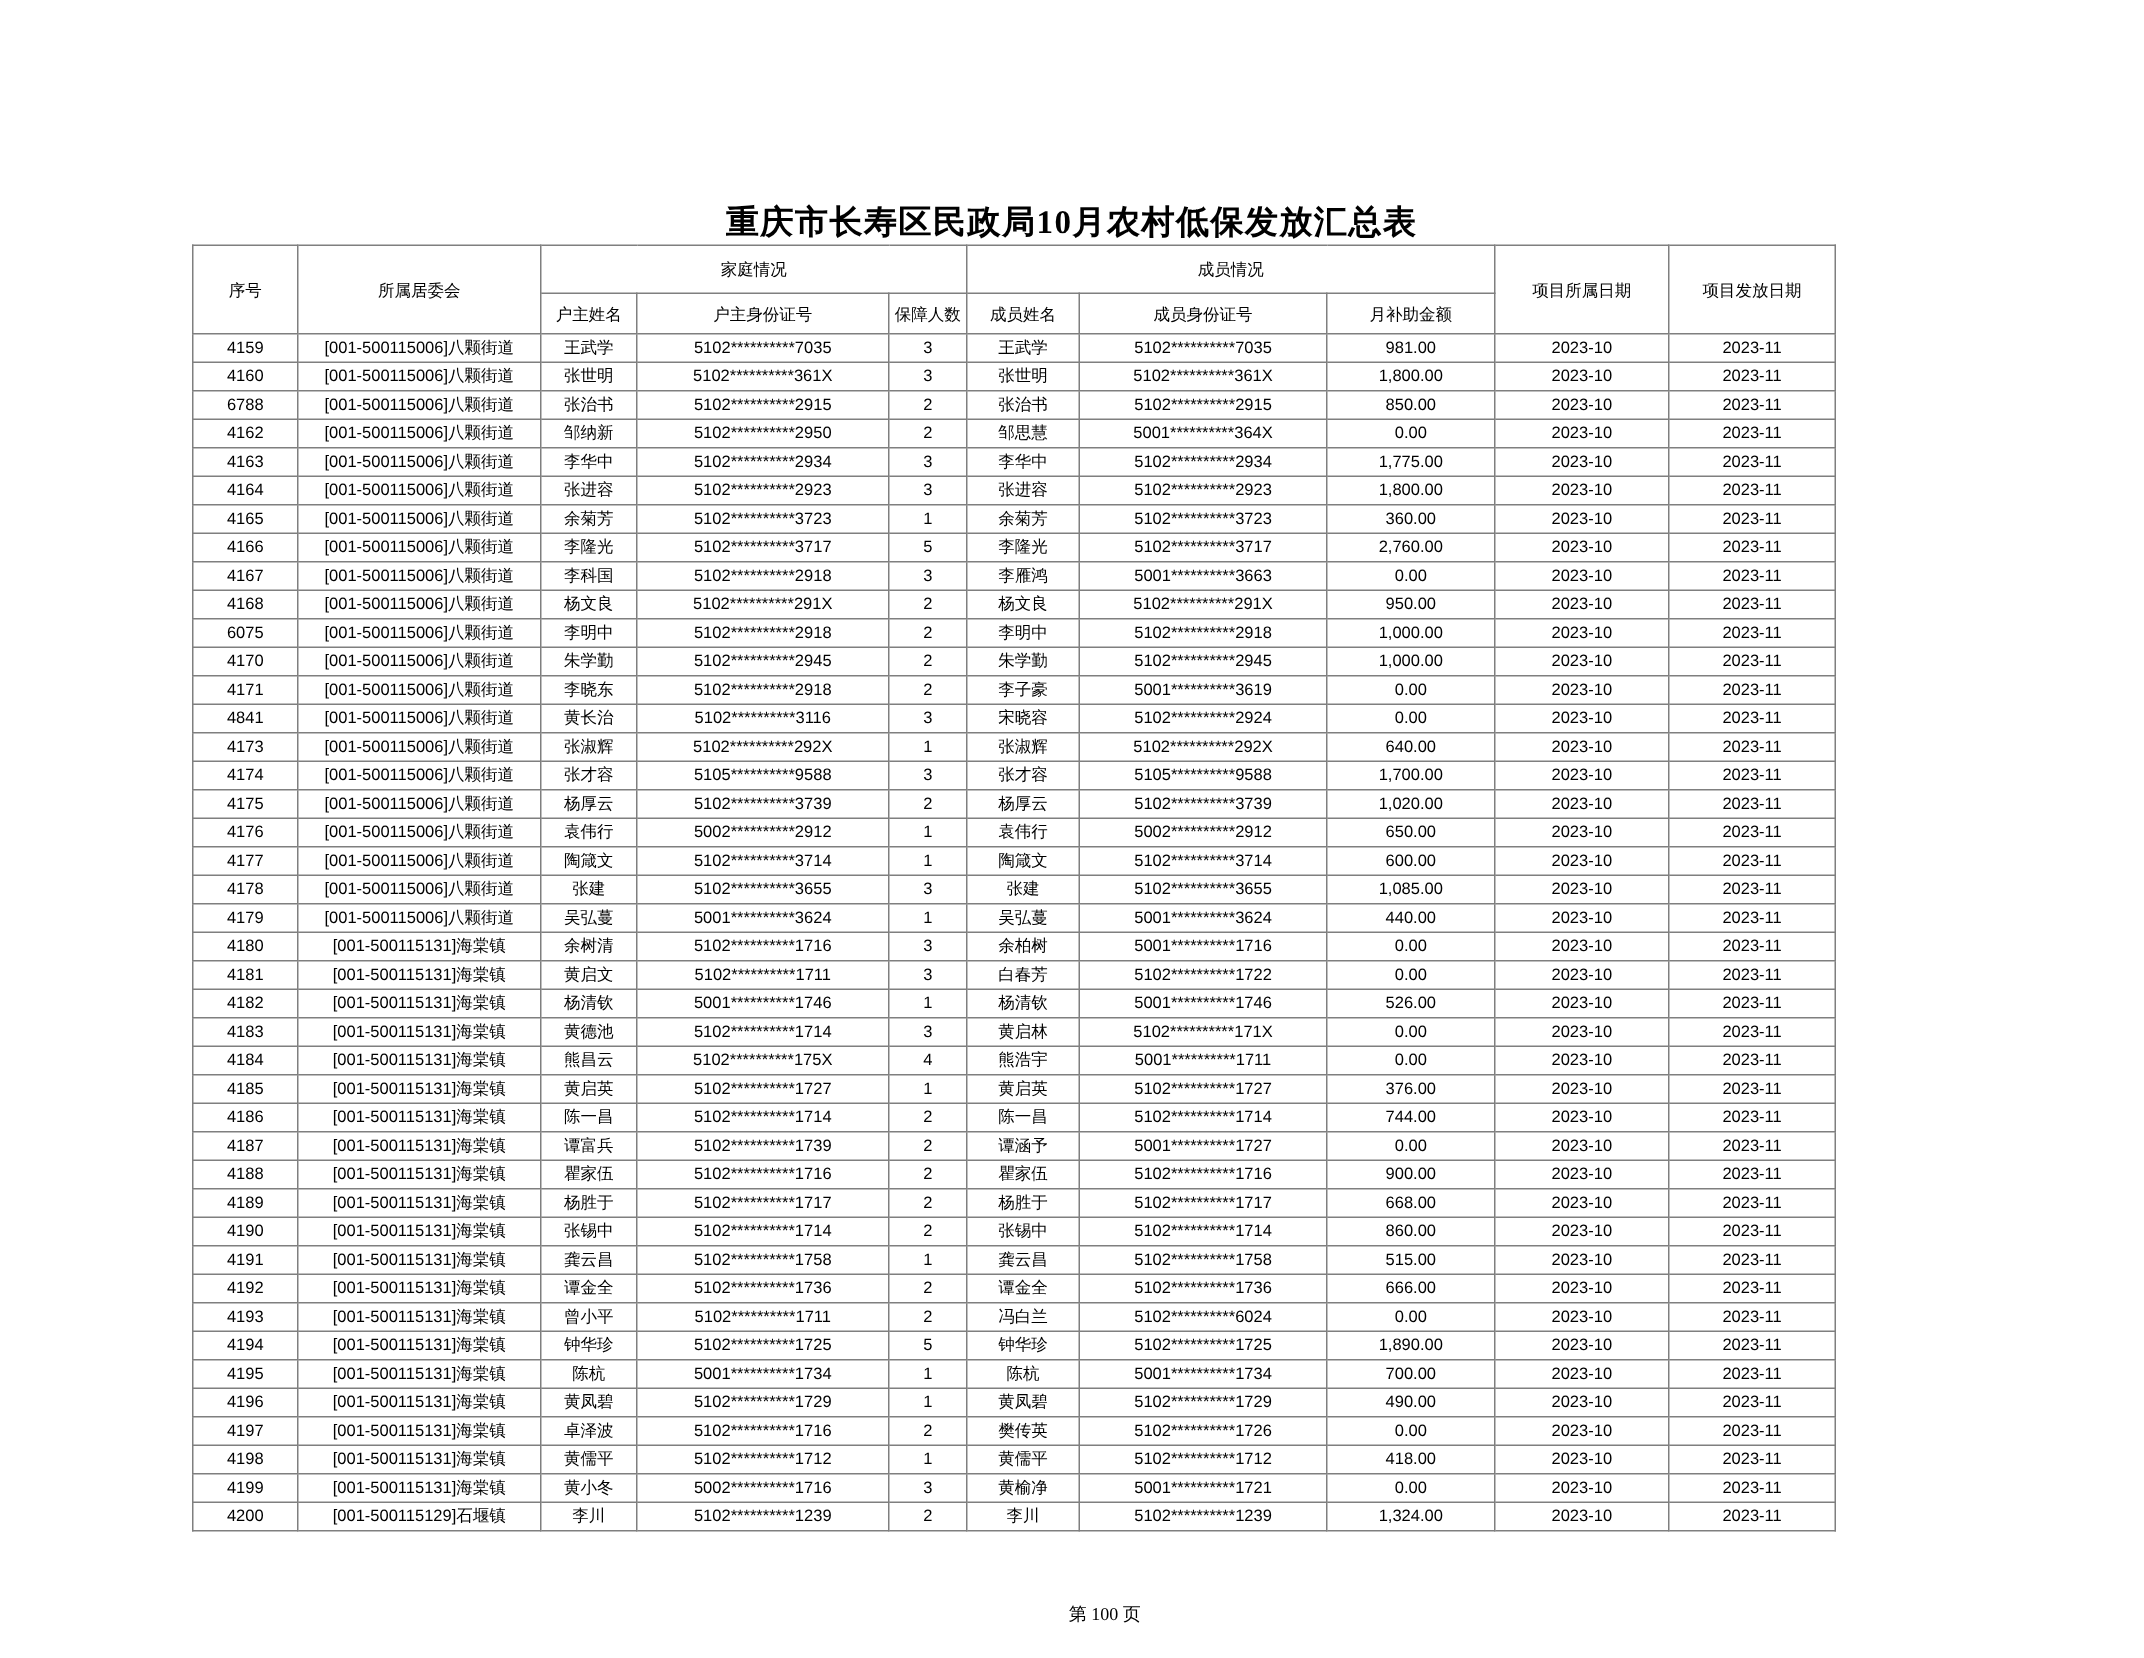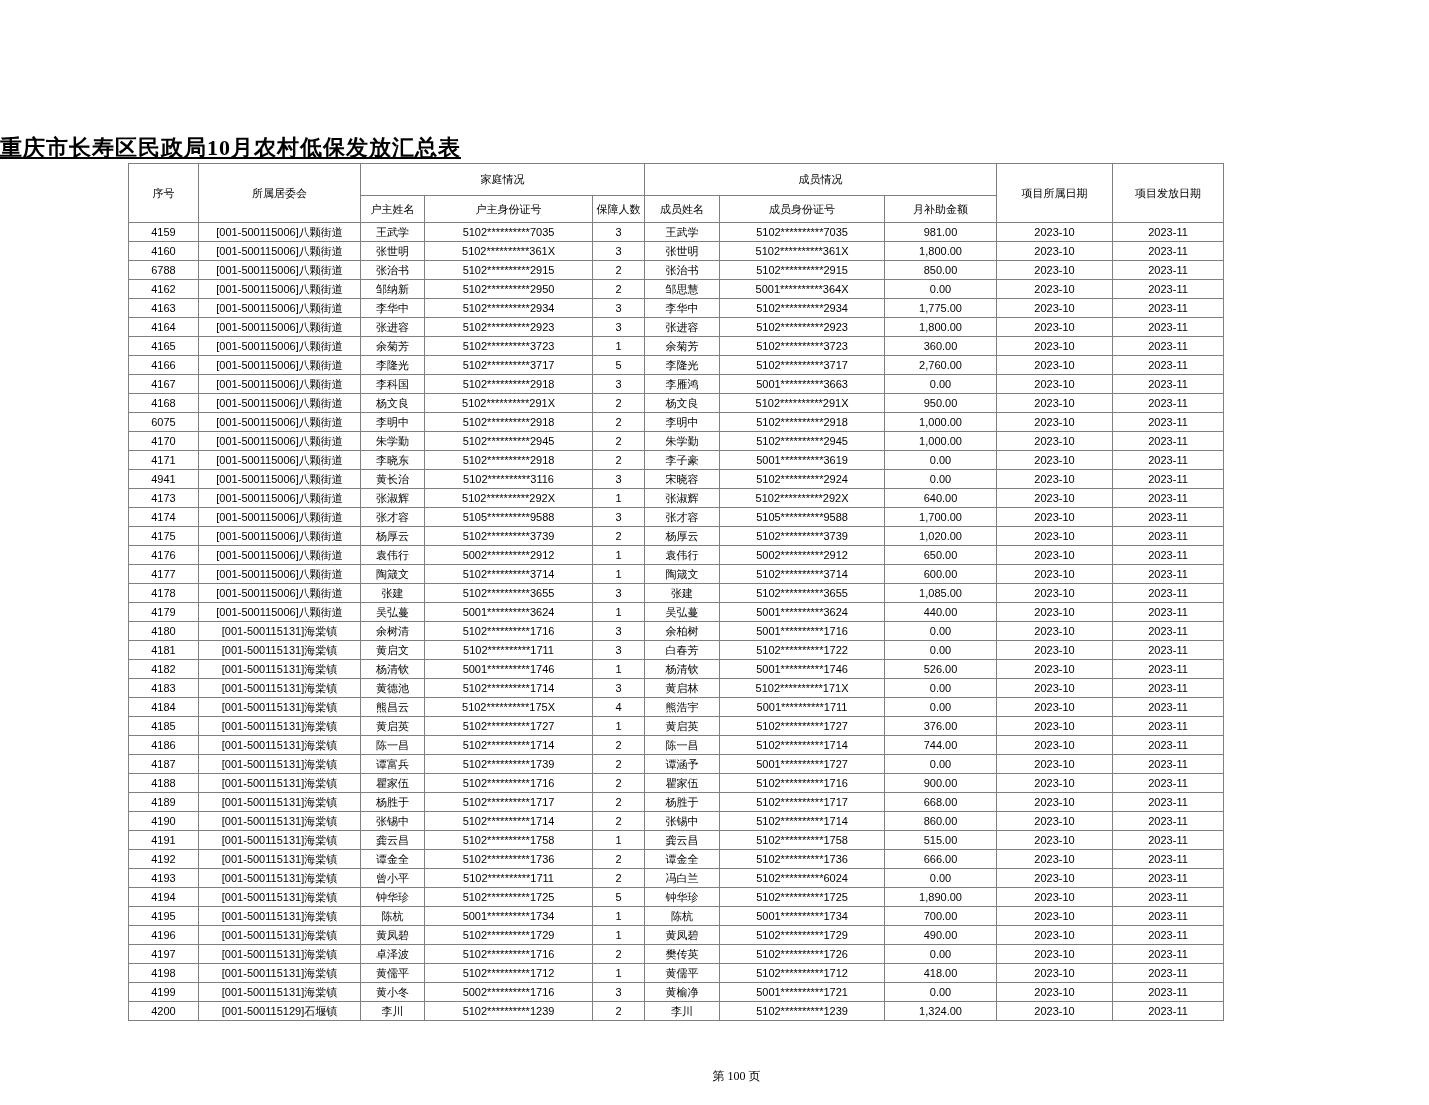--- a/index.html
+++ b/index.html
@@ -8,26 +8,26 @@
     background: #ffffff;
     font-family: "Liberation Sans", "DejaVu Sans", sans-serif;
     color: #000000;
     overflow: hidden;
   }
   .page { position: relative; width: 1429px; height: 1105px; background: #ffffff; }
 
   .doc-title {
     position: absolute;
     top: 133px; left: 0; width: 1429px;
+    text-align: center;
     font-family: "Liberation Serif", "DejaVu Serif", serif;
     font-size: 22px;
     font-weight: 600;
     letter-spacing: 1px;
     color: #000000;
-    text-decoration: underline;
   }
 
   table.summary {
     position: absolute;
     left: 128px; top: 163px;
     width: 1095px;
     border-collapse: collapse;
     table-layout: fixed;
   }
   table.summary th, table.summary td {
@@ -245,21 +245,21 @@
       <td>李晓东</td>
       <td>5102**********2918</td>
       <td>2</td>
       <td>李子豪</td>
       <td>5001**********3619</td>
       <td>0.00</td>
       <td>2023-10</td>
       <td>2023-11</td>
     </tr>
         <tr>
-      <td>4941</td>
+      <td>4841</td>
       <td>[001-500115006]八颗街道</td>
       <td>黄长治</td>
       <td>5102**********3116</td>
       <td>3</td>
       <td>宋晓容</td>
       <td>5102**********2924</td>
       <td>0.00</td>
       <td>2023-10</td>
       <td>2023-11</td>
     </tr>

